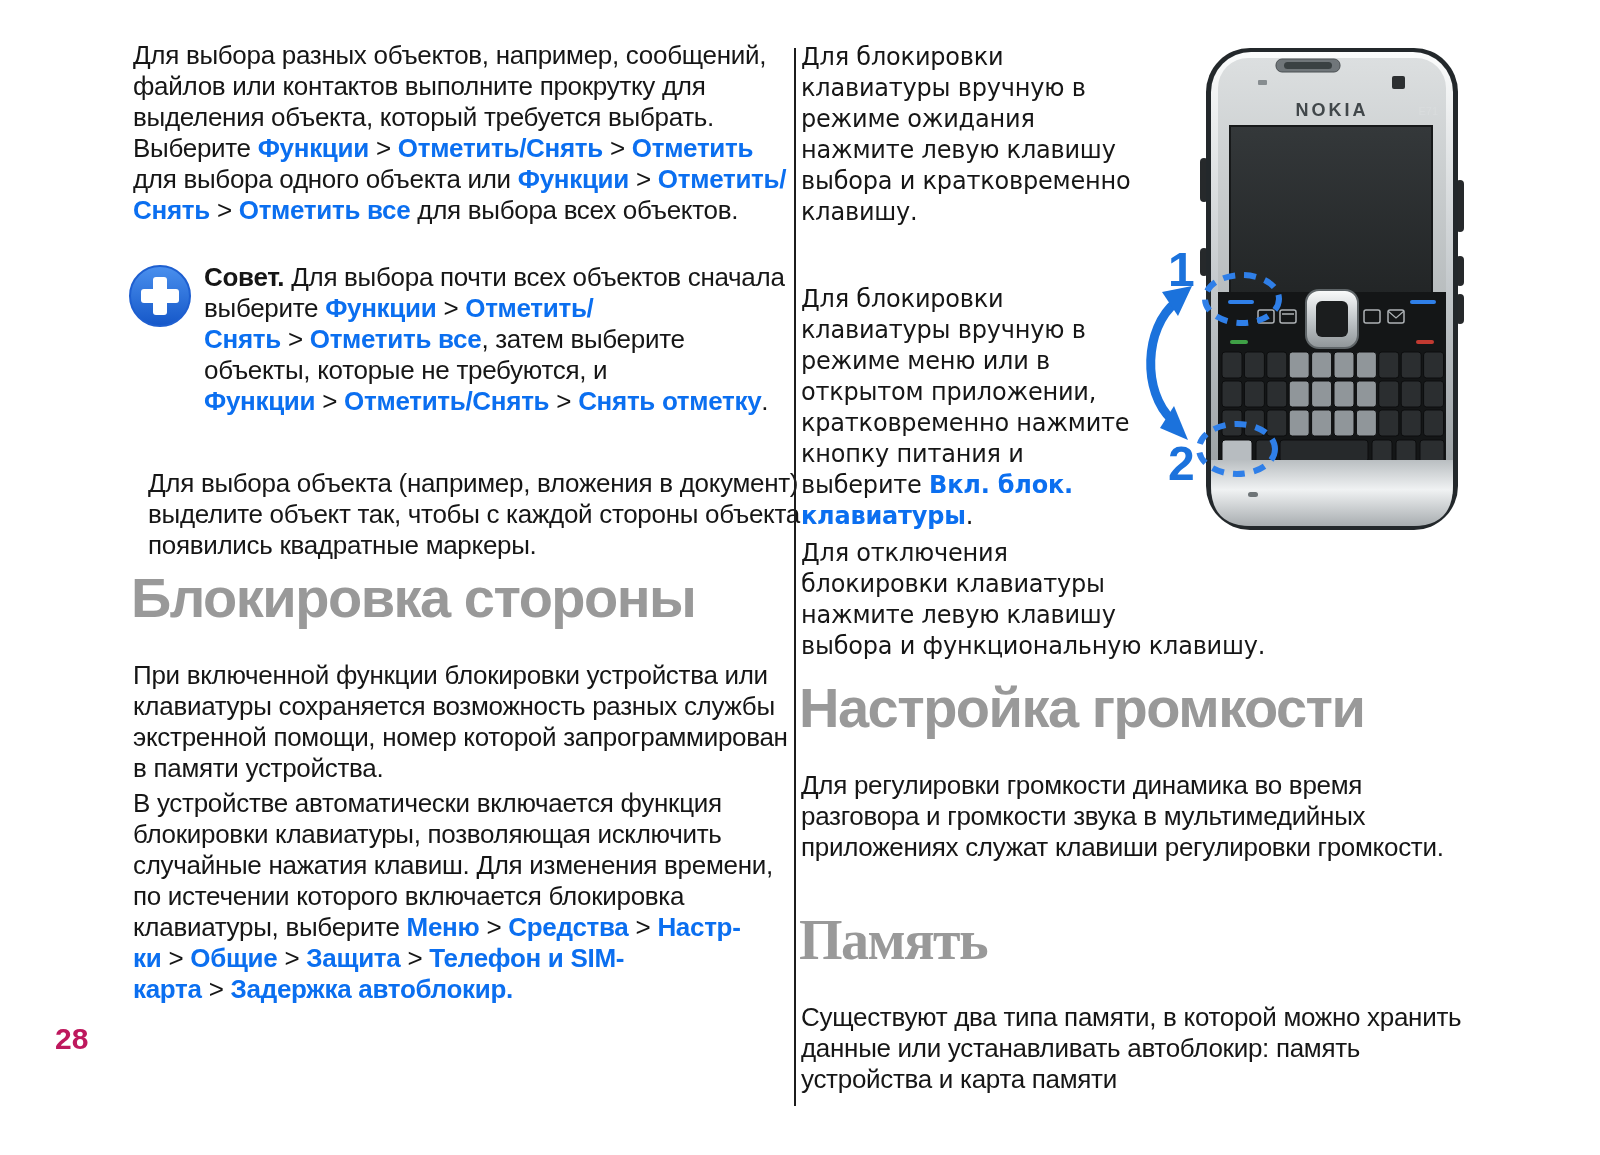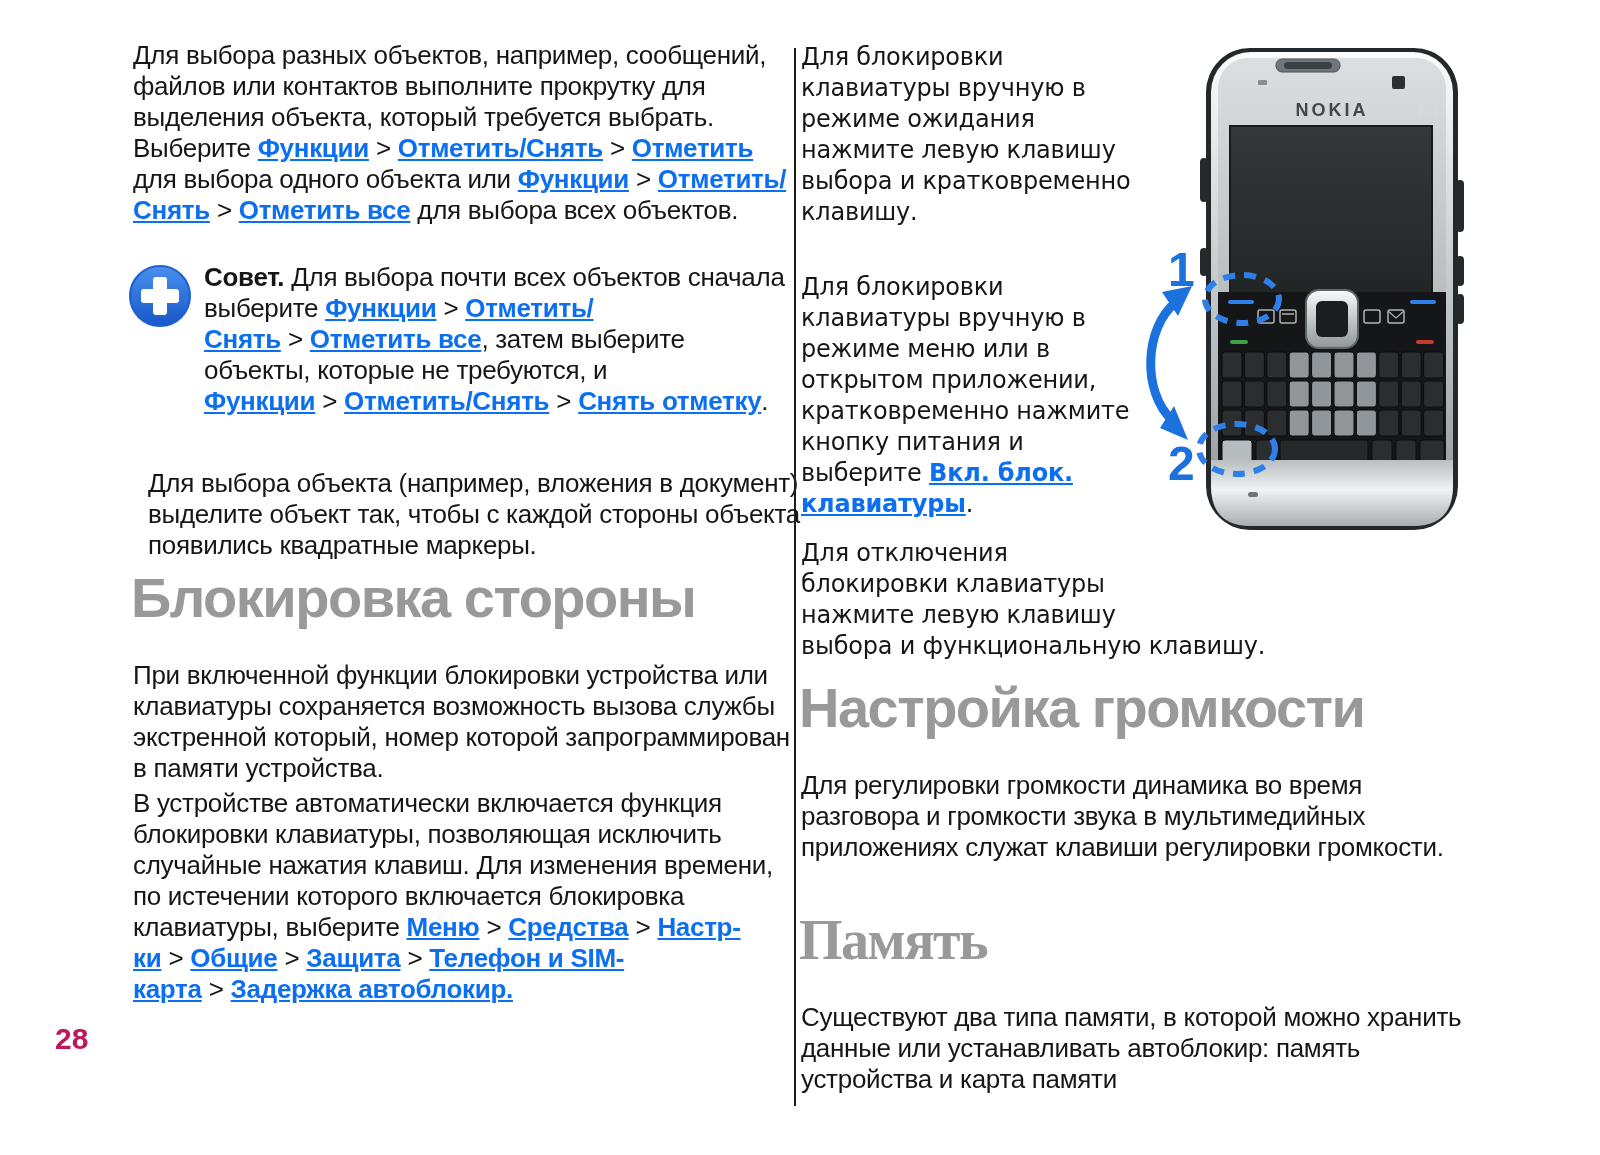--- a/index.html
+++ b/index.html
@@ -1,21 +1,21 @@
 <!DOCTYPE html>
 <html><head>
 <meta charset="utf-8">
 <style>
   html,body{margin:0;padding:0;}
   body{width:1600px;height:1155px;background:#ffffff;position:relative;overflow:hidden;
        font-family:"Liberation Sans",sans-serif;color:#161616;}
   .abs{position:absolute;}
   .body-text{font-size:26px;line-height:31px;letter-spacing:-0.3px;color:#161616;margin:0;}
   .wide-text{font-family:"DejaVu Sans",sans-serif;font-size:24px;line-height:31px;letter-spacing:-0.2px;margin:0;}
-  .seg-link{color:#0b6ff0;font-weight:bold;text-decoration:underline;}
+  .seg-link{color:#0b6ff0;font-weight:bold;}
   .seg-b{font-weight:bold;}
   .seg-sep{padding:0 7px;color:#161616;font-weight:normal;}
   .section-heading{font-size:56px;line-height:60px;font-weight:bold;color:#999999;
        letter-spacing:-1.5px;margin:0;font-family:"Liberation Sans",sans-serif;}
   .divider{position:absolute;left:794px;top:48px;width:2px;height:1058px;background:#1c1c1c;}
   .tip-row{display:flex;align-items:flex-start;}
   .tip-icon-box{width:64px;flex:0 0 64px;margin-top:2px;}
   .tip-text{margin-left:12px;width:582px;}
   .page-number{font-size:30px;font-weight:bold;color:#be185d;}
   .spacer-float{float:right;width:320px;height:70px;}
@@ -39,31 +39,31 @@
       <rect x="25" y="13" width="14" height="38" rx="3" fill="#ffffff"></rect>
     </svg>
   </div>
   <p class="body-text tip-text"><span class="seg-b">Совет.</span><span>  Для выбора почти всех объектов сначала выберите </span><span class="seg-link">Функции</span><span class="seg-sep">&gt;</span><span class="seg-link">Отметить/Снять</span><span class="seg-sep">&gt;</span><span class="seg-link">Отметить все</span><span>, затем выберите объекты, которые не требуются, и </span><span class="seg-link">Функции</span><span class="seg-sep">&gt;</span><span class="seg-link">Отметить/Снять</span><span class="seg-sep">&gt;</span><span class="seg-link">Снять отметку</span><span>.</span></p>
 </div>
 
 <p class="abs body-text" style="left:148px;top:468px;width:660px;">Для выбора объекта (например, вложения в документ) выделите объект так, чтобы с каждой стороны объекта появились квадратные маркеры.</p>
 
 <h1 class="abs section-heading" style="left:131px;top:568px;width:680px;">Блокировка стороны</h1>
 
-<p class="abs body-text" style="left:133px;top:660px;width:660px;">При включенной функции блокировки устройства или клавиатуры сохраняется возможность вызова службы экстренной который, номер которой запрограммирован в памяти устройства.</p>
+<p class="abs body-text" style="left:133px;top:660px;width:660px;">При включенной функции блокировки устройства или клавиатуры сохраняется возможность разных службы экстренной помощи, номер которой запрограммирован в памяти устройства.</p>
 
 <p class="abs body-text" style="left:133px;top:788px;width:660px;"><span>В устройстве автоматически включается функция блокировки клавиатуры, позволяющая исключить случайные нажатия клавиш. Для изменения времени, по истечении которого включается блокировка клавиатуры, выберите </span><span class="seg-link">Меню</span><span class="seg-sep">&gt;</span><span class="seg-link">Средства</span><span class="seg-sep">&gt;</span><span class="seg-link">Настр-ки</span><span class="seg-sep">&gt;</span><span class="seg-link">Общие</span><span class="seg-sep">&gt;</span><span class="seg-link">Защита</span><span class="seg-sep">&gt;</span><span class="seg-link">Телефон и SIM-карта</span><span class="seg-sep">&gt;</span><span class="seg-link">Задержка автоблокир.</span></p>
 
 <div class="abs page-number" style="left:55px;top:1022px;">28</div>
 
 <div class="divider"></div>
 
 <p class="abs wide-text" style="left:801px;top:42px;width:332px;">Для блокировки клавиатуры вручную в режиме ожидания нажмите левую клавишу выбора и кратковременно клавишу.</p>
 
-<p class="abs wide-text" style="left:801px;top:272px;width:342px;"><span>Для блокировки клавиатуры вручную в режиме меню или в открытом приложении, кратковременно нажмите кнопку питания и выберите </span><span class="seg-link">Вкл. блок. клавиатуры</span><span>.</span></p>
+<p class="abs wide-text" style="left:801px;top:284px;width:342px;"><span>Для блокировки клавиатуры вручную в режиме меню или в открытом приложении, кратковременно нажмите кнопку питания и выберите </span><span class="seg-link">Вкл. блок. клавиатуры</span><span>.</span></p>
 
 <p class="abs wide-text" style="left:801px;top:538px;width:650px;">
   <span class="spacer-float"></span><span>Для отключения блокировки клавиатуры нажмите левую клавишу выбора и функциональную клавишу.</span>
 </p>
 
 <h1 class="abs section-heading" style="left:799px;top:678px;width:680px;">Настройка громкости</h1>
 
 <p class="abs body-text" style="left:801px;top:770px;width:650px;">Для регулировки громкости динамика во время разговора и громкости звука в мультимедийных приложениях служат клавиши регулировки громкости.</p>
 
 <h1 class="abs section-heading" style="left:799px;top:910px;width:680px;font-family:Liberation Serif, serif;">Память</h1>

